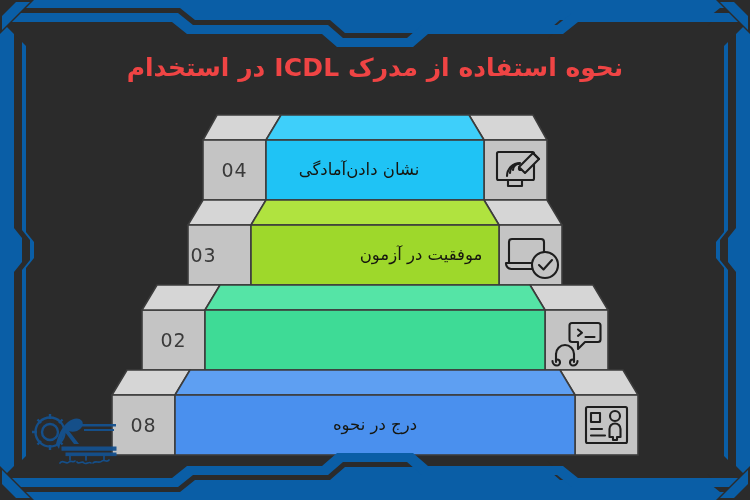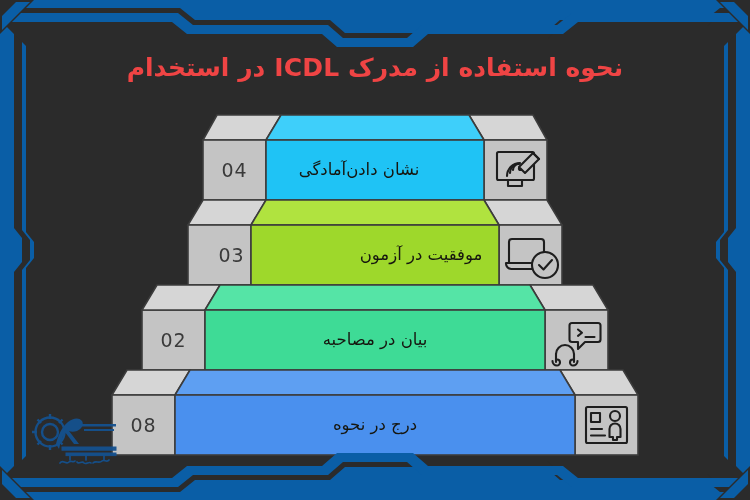--- a/index.html
+++ b/index.html
@@ -172,30 +172,29 @@
         <rect x="591" y="303" width="9" height="9"></rect>
         <path d="M591 319 h11"></path>
         <path d="M591 325.5 h14"></path>
         <circle cx="615" cy="306" r="5"></circle>
         <path d="M609.5 327 v-8 a5.5 5.5 0 0 1 11 0 v8 h-3.5 v3 h-4 v-3 z"></path>
       </g>
     </g>
   </svg>
 
   <div class="step-number" style="left:203px; top:140px; width:63px; height:60px;">04</div>
-  <div class="step-number" style="left:200px; top:225px; width:63px; height:60px;">03</div>
+  <div class="step-number" style="left:172px; top:225px; width:63px; height:60px;">03</div>
   <div class="step-number" style="left:142px; top:310px; width:63px; height:60px;">02</div>
   <div class="step-number" style="left:112px; top:395px; width:63px; height:60px;">08</div>
 
   <div class="step-label" style="left:266px; top:140px; width:186px; height:60px; flex-direction:row;">
     <span>نشان دادن</span>
     <span>آمادگی</span>
   </div>
   <div class="step-label" style="left:251px; top:225px; width:248px; height:60px;padding-left:46px;">موفقیت در آزمون</div>
-  <div class="step-label" style="left:205px; top:310px; width:340px; height:60px;">بیان در مصاحبه</div>
   <div class="step-label" style="left:175px; top:395px; width:400px; height:60px;">درج در نحوه</div>
 
   <div id="title">نحوه استفاده از مدرک ICDL در استخدام</div>
 
   <svg id="watermark" viewBox="0 0 104 74">
     <g stroke="#14518f" fill="#14518f">
 
       <g fill="none" stroke="#14518f" stroke-width="2.4">
         <circle cx="24" cy="34" r="14.5"></circle>
         <circle cx="24" cy="34" r="8"></circle>

